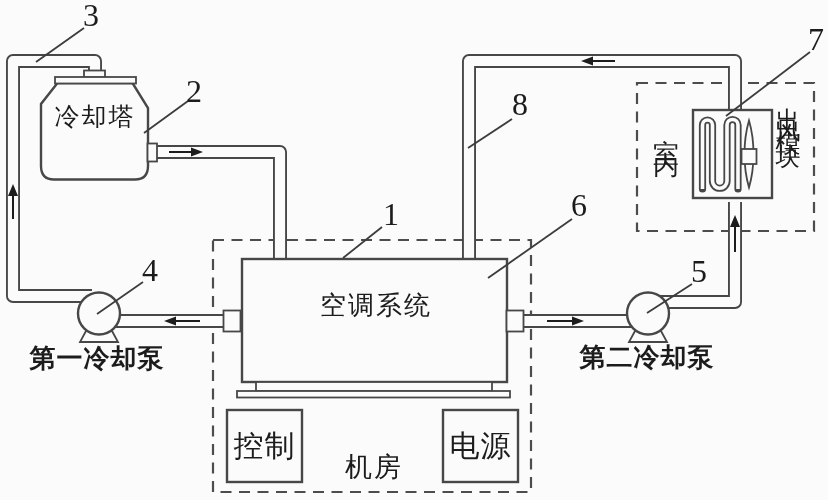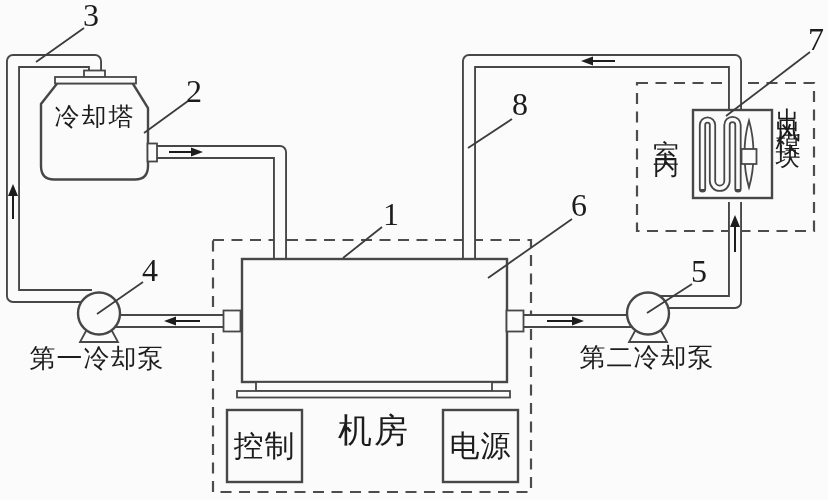--- a/index.html
+++ b/index.html
@@ -18,22 +18,22 @@
   .shaft{fill:none;stroke:#1d1d1d;stroke-width:2;}
   .coil-o{fill:none;stroke:#474747;stroke-width:7.2;stroke-linecap:round;}
   .coil-i{fill:none;stroke:#fbfbfb;stroke-width:3.6;stroke-linecap:butt;}
   .thin{fill:#fbfbfb;stroke:#474747;stroke-width:1.8;}
   
   .t{position:absolute;color:#1c1c1c;white-space:nowrap;transform:translate(-50%,-50%);}
   .num{font-size:32px;}
   .cjk{letter-spacing:2px;}
   .tower-t{font-size:25px;font-family:Liberation Serif, serif;}
   .ac-t{font-size:26px;}
-  .room-t{font-size:34px;}
-  .pump-t{font-size:26px;letter-spacing:1px;}
+  .room-t{font-size:27px;margin-top:36px;}
+  .pump-t{font-size:26px;letter-spacing:1px;font-weight:bold;}
   .small-box-t{position:absolute;color:#1c1c1c;transform:translate(-50%,-50%);
     font-size:30px;line-height:34px;text-align:center;letter-spacing:1px;}
   .vtext{position:absolute;color:#1c1c1c;transform:translateX(-50%);
     writing-mode:vertical-rl;text-orientation:upright;}
   .indoor-t{font-size:26px;letter-spacing:13px;}
   .outlet-t{font-size:25px;letter-spacing:12px;}
 </style>
 </head>
 <body>
 
@@ -138,20 +138,21 @@
   <div class="t num" style="left:91px;top:15px">3</div>
   <div class="t num" style="left:194px;top:91px">2</div>
   <div class="t num" style="left:391px;top:214px">1</div>
   <div class="t num" style="left:579px;top:205px">6</div>
   <div class="t num" style="left:520px;top:104px">8</div>
   <div class="t num" style="left:816px;top:39px">7</div>
   <div class="t num" style="left:150px;top:270px">4</div>
   <div class="t num" style="left:699px;top:271px">5</div>
 
   <div class="t cjk tower-t" style="left:95px;top:116px">冷却塔</div>
+  <div class="t cjk ac-t" style="left:376px;top:305px">空调系统</div>
   <div class="t cjk room-t" style="left:374px;top:431px">机房</div>
   <div class="t cjk pump-t" style="left:97px;top:358px">第一冷却泵</div>
   <div class="t cjk pump-t" style="left:647px;top:357px">第二冷却泵</div>
 
   <div class="small-box-t" style="left:264.5px;top:446px">
     <div>控制</div>
   </div>
   <div class="small-box-t" style="left:480.5px;top:446px">
     <div>电源</div>
   </div>

